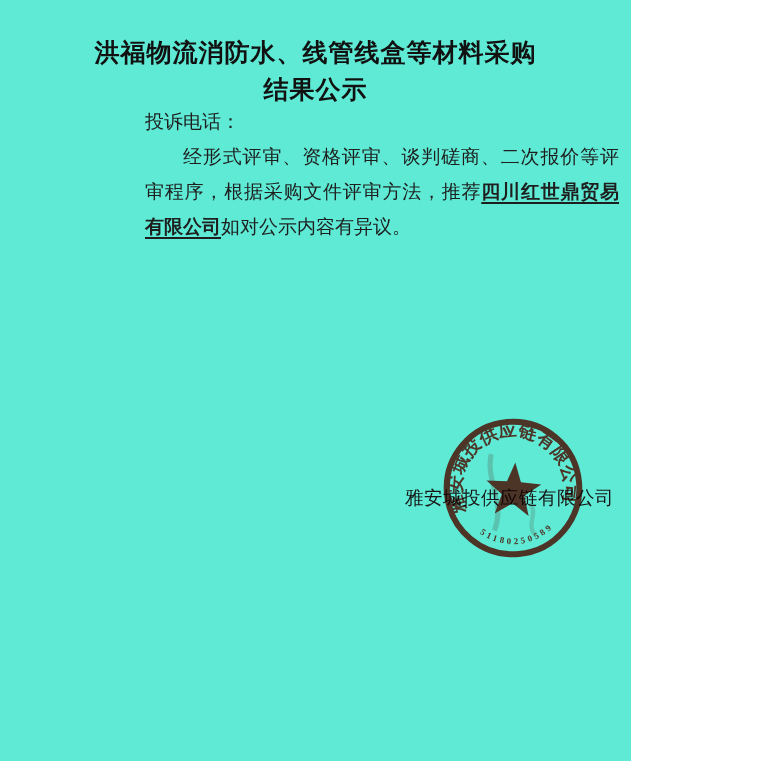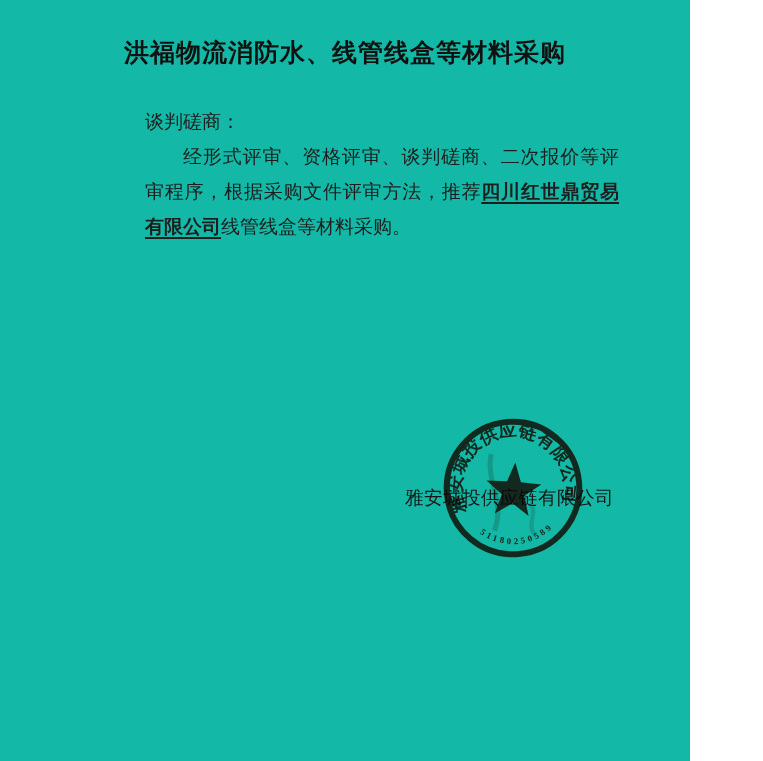--- a/index.html
+++ b/index.html
@@ -1,19 +1,19 @@
 <!DOCTYPE html>
 <html style="--ink: #c9281d;"><head>
 <meta charset="utf-8">
 <style>
   html,body{margin:0;padding:0;background:#ffffff;}
   .page{
     position:relative;
-    width:690px;height:761px;
-    background:#14b8a6;
+    width:631px;height:761px;
+    background:#5eead4;
     overflow:hidden;
     font-family:"Liberation Serif","DejaVu Serif",serif;
     color:#1e1e1e;
   }
   .title{
     margin:34px 40px 4px 40px;
     text-align:center;
     font-size:25px;
     font-weight:bold;
     line-height:37px;
@@ -67,25 +67,26 @@
     font-weight:bold;
   }
 </style>
 </head>
 <body>
 
 <div class="page">
 
   <div class="title">
     <div>洪福物流消防水、线管线盒等材料采购</div>
+    <div>结果公示</div>
   </div>
 
   <div class="body-text">
-    <p class="para">谈判磋商：</p>
-    <p class="para indent"><span>经形式评审、资格评审、谈判磋商、二次报价等评审程序，根据采购文件评审方法，推荐</span><span class="winner">四川红世鼎贸易有限公司</span><span>线管线盒等材料采购。</span></p>
+    <p class="para">投诉电话：</p>
+    <p class="para indent"><span>经形式评审、资格评审、谈判磋商、二次报价等评审程序，根据采购文件评审方法，推荐</span><span class="winner">四川红世鼎贸易有限公司</span><span>如对公示内容有异议。</span></p>
   </div>
 
   <div class="sig-company">雅安城投供应链有限公司</div>
 
   <svg class="stamp" viewBox="0 0 200 200">
     <defs>
       <path id="arcTop" d="M 42.7,120.9 A 61,61 0 1 1 157.3,120.9" fill="none"></path>
       <path id="arcBottom" d="M 45.9,137.9 A 66,66 0 0 0 154.1,137.9" fill="none"></path>
     </defs>
 

